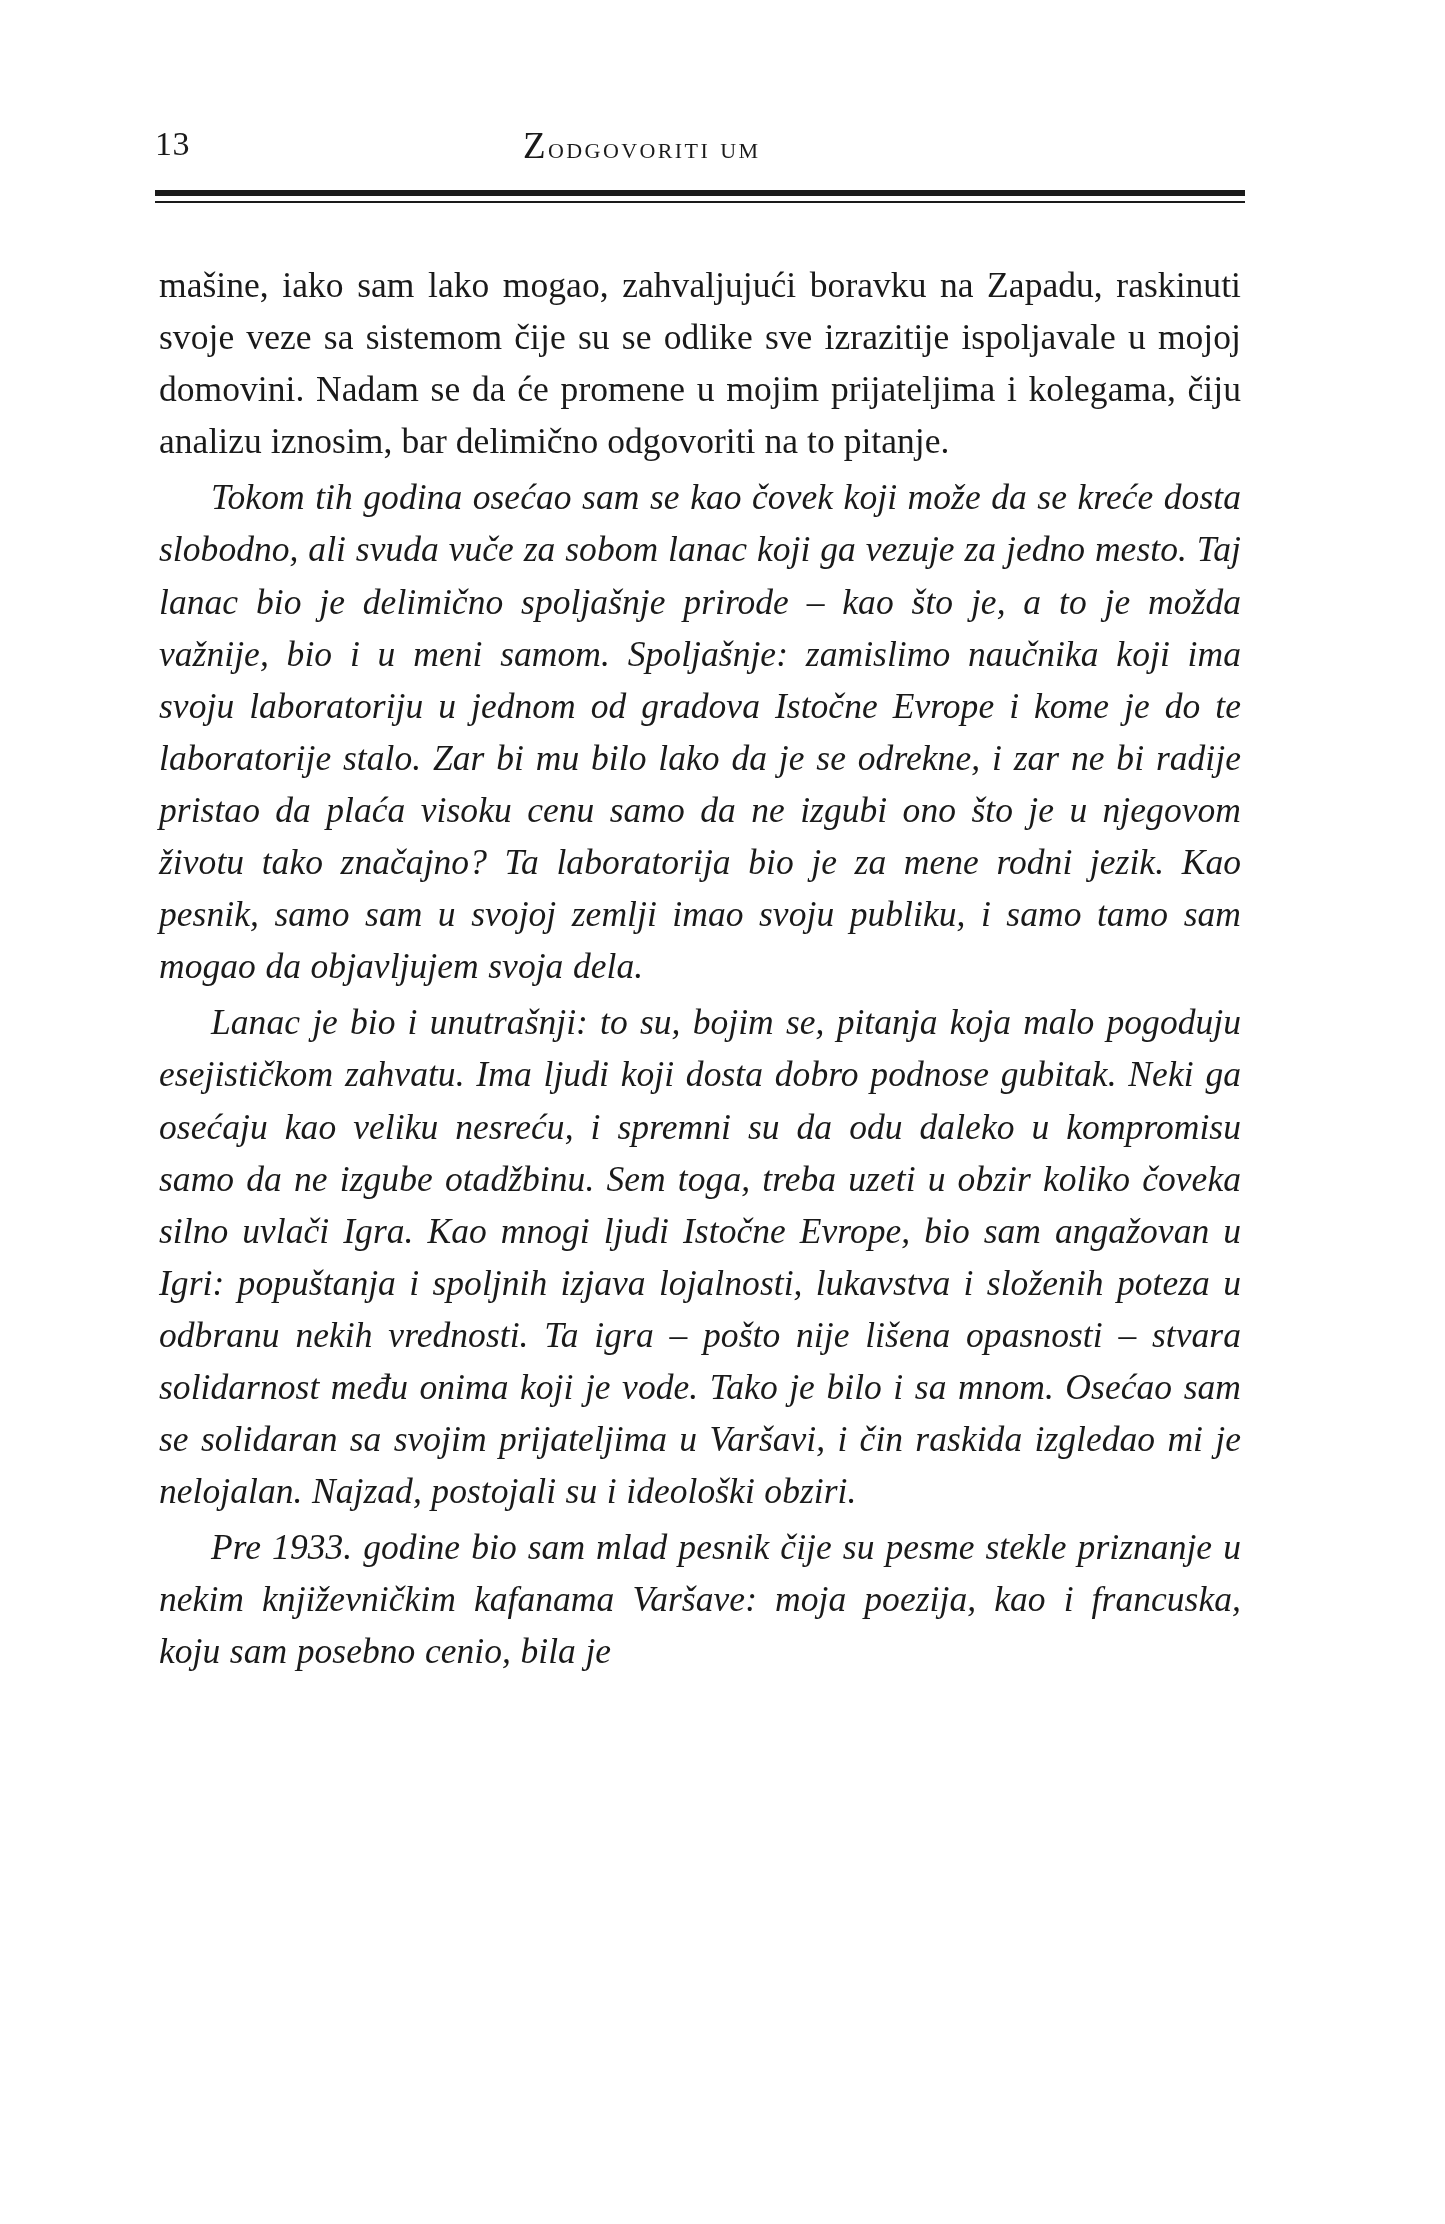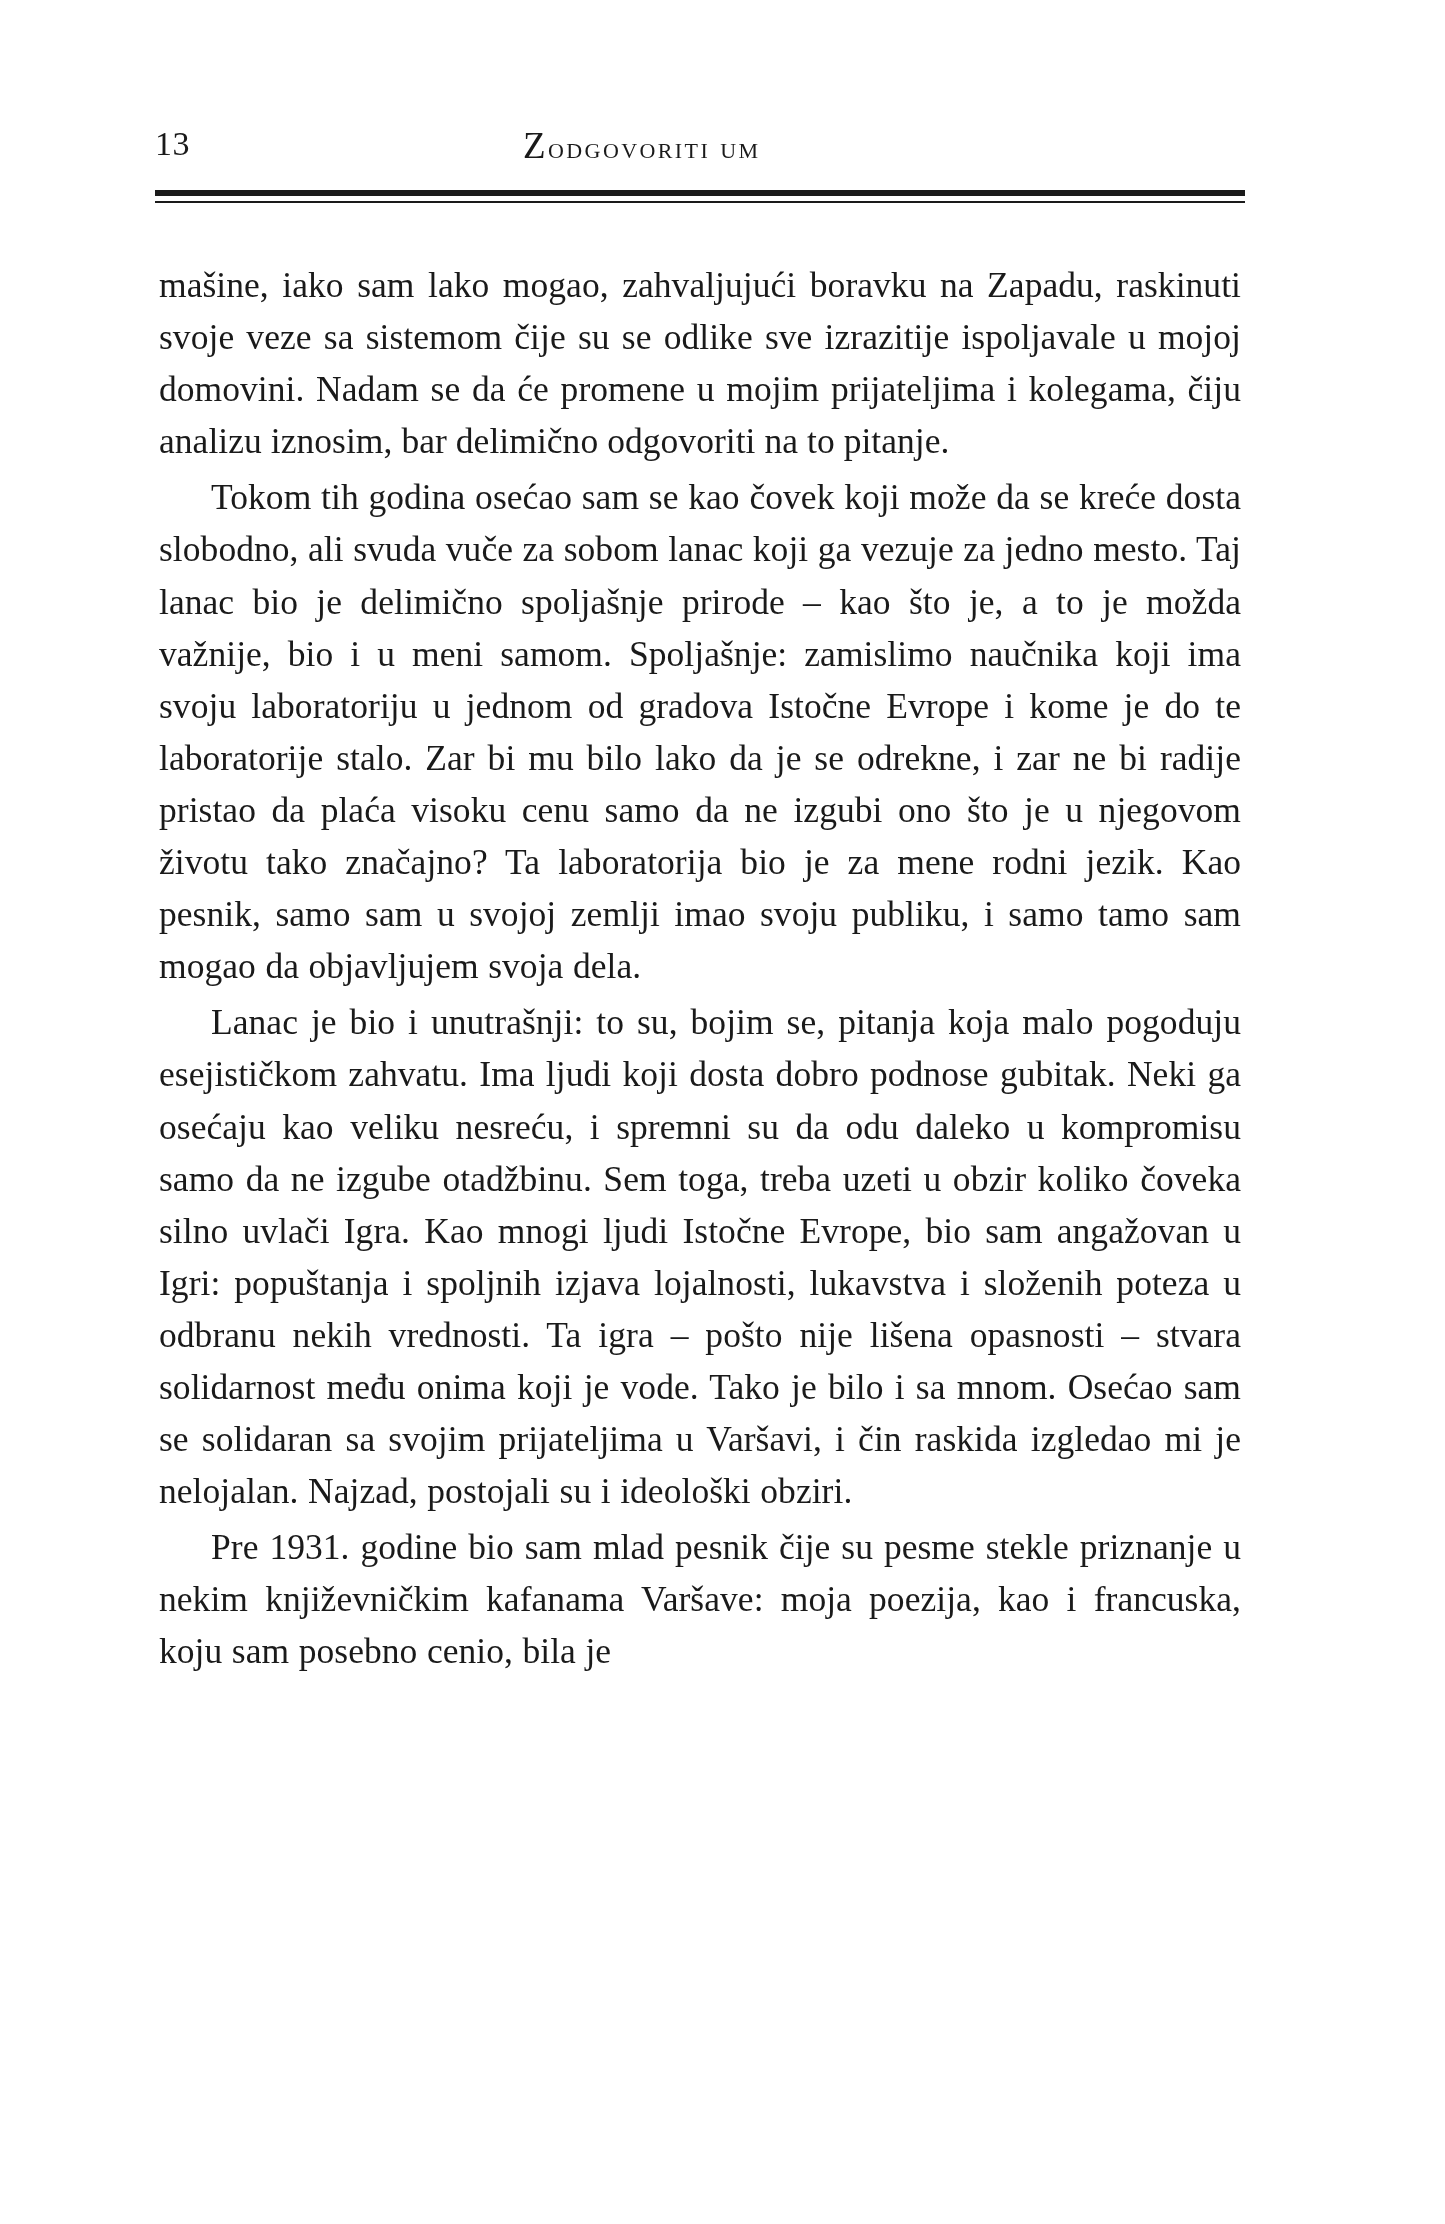--- a/index.html
+++ b/index.html
@@ -96,20 +96,21 @@
     hyphens: none;
   }
 
   .para.indent {
     text-indent: 52px;
   }
 
   
   .para.loose {
     word-spacing: 0.6px;
+    font-style: italic;
   }
 </style>
 </head>
 <body>
 
 <div class="page">
 
   <div class="running-head">
     <div class="folio">13</div>
     <div class="book-title"><span class="cap">Z</span><span>odgovoriti um</span></div>
@@ -118,16 +119,16 @@
   <div class="rule-wrap">
     <div class="rule-thick"></div>
     <div class="rule-gap"></div>
     <div class="rule-thin"></div>
   </div>
 
   <div class="body-col">
     <p class="para">mašine, iako sam lako mogao, zahvaljujući boravku na Zapadu, raskinuti svoje veze sa sistemom čije su se odlike sve izrazitije ispoljavale u mojoj domovini. Nadam se da će promene u mojim prijateljima i kolegama, čiju analizu iznosim, bar delimično odgovoriti na to pitanje.</p>
     <p class="para indent loose">Tokom tih godina osećao sam se kao čovek koji može da se kreće dosta slobodno, ali svuda vuče za sobom lanac koji ga vezuje za jedno mesto. Taj lanac bio je delimično spoljašnje prirode – kao što je, a to je možda važnije, bio i u meni samom. Spoljašnje: zamislimo naučnika koji ima svoju laboratoriju u jednom od gradova Istočne Evrope i kome je do te laboratorije stalo. Zar bi mu bilo lako da je se odrekne, i zar ne bi radije pristao da plaća visoku cenu samo da ne izgubi ono što je u njegovom životu tako značajno? Ta laboratorija bio je za mene rodni jezik. Kao pesnik, samo sam u svojoj zemlji imao svoju publiku, i samo tamo sam mogao da objavljujem svoja dela.</p>
     <p class="para indent loose">Lanac je bio i unutrašnji: to su, bojim se, pitanja koja malo pogoduju esejističkom zahvatu. Ima ljudi koji dosta dobro podnose gubitak. Neki ga osećaju kao veliku nesreću, i spremni su da odu daleko u kompromisu samo da ne izgube otadžbinu. Sem toga, treba uzeti u obzir koliko čoveka silno uvlači Igra. Kao mnogi ljudi Istočne Evrope, bio sam angažovan u Igri: popuštanja i spoljnih izjava lojalnosti, lukavstva i složenih poteza u odbranu nekih vrednosti. Ta igra – pošto nije lišena opasnosti – stvara solidarnost među onima koji je vode. Tako je bilo i sa mnom. Osećao sam se solidaran sa svojim prijateljima u Varšavi, i čin raskida izgledao mi je nelojalan. Najzad, postojali su i ideološki obziri.</p>
-    <p class="para indent loose">Pre 1931. godine bio sam mlad pesnik čije su pesme stekle priznanje u nekim književničkim kafanama Varšave: moja poezija, kao i francuska, koju sam posebno cenio, bila je</p>
+    <p class="para indent loose">Pre 1933. godine bio sam mlad pesnik čije su pesme stekle priznanje u nekim književničkim kafanama Varšave: moja poezija, kao i francuska, koju sam posebno cenio, bila je</p>
   </div>
 
 </div>
 
 </body></html>

